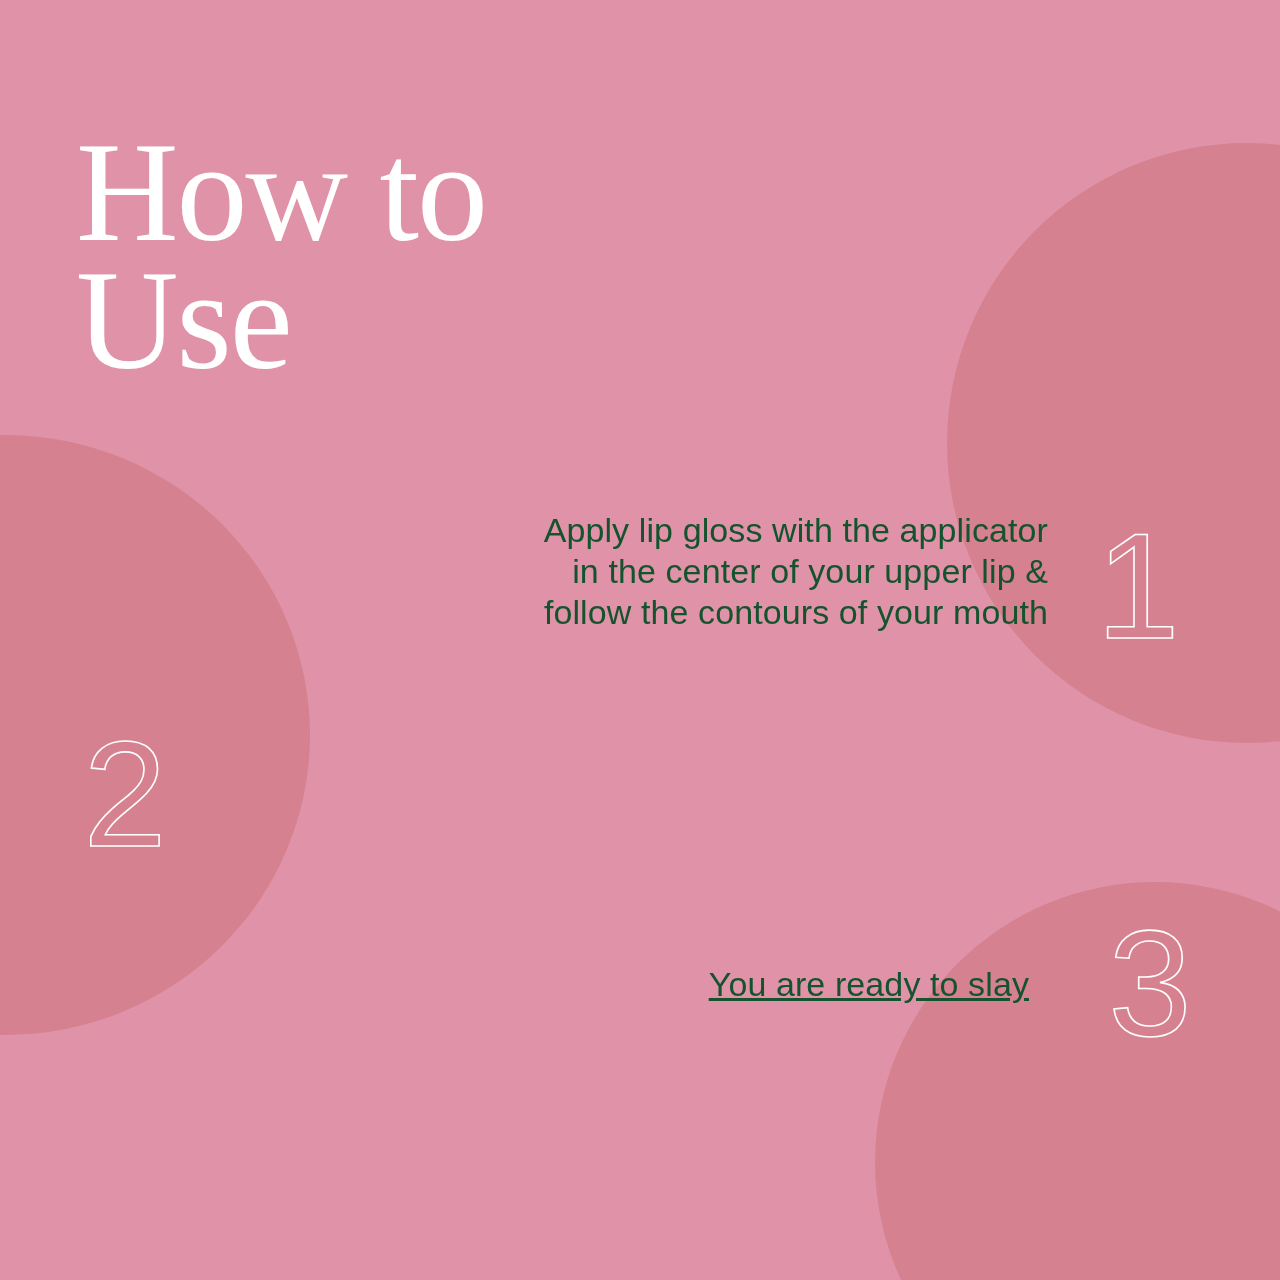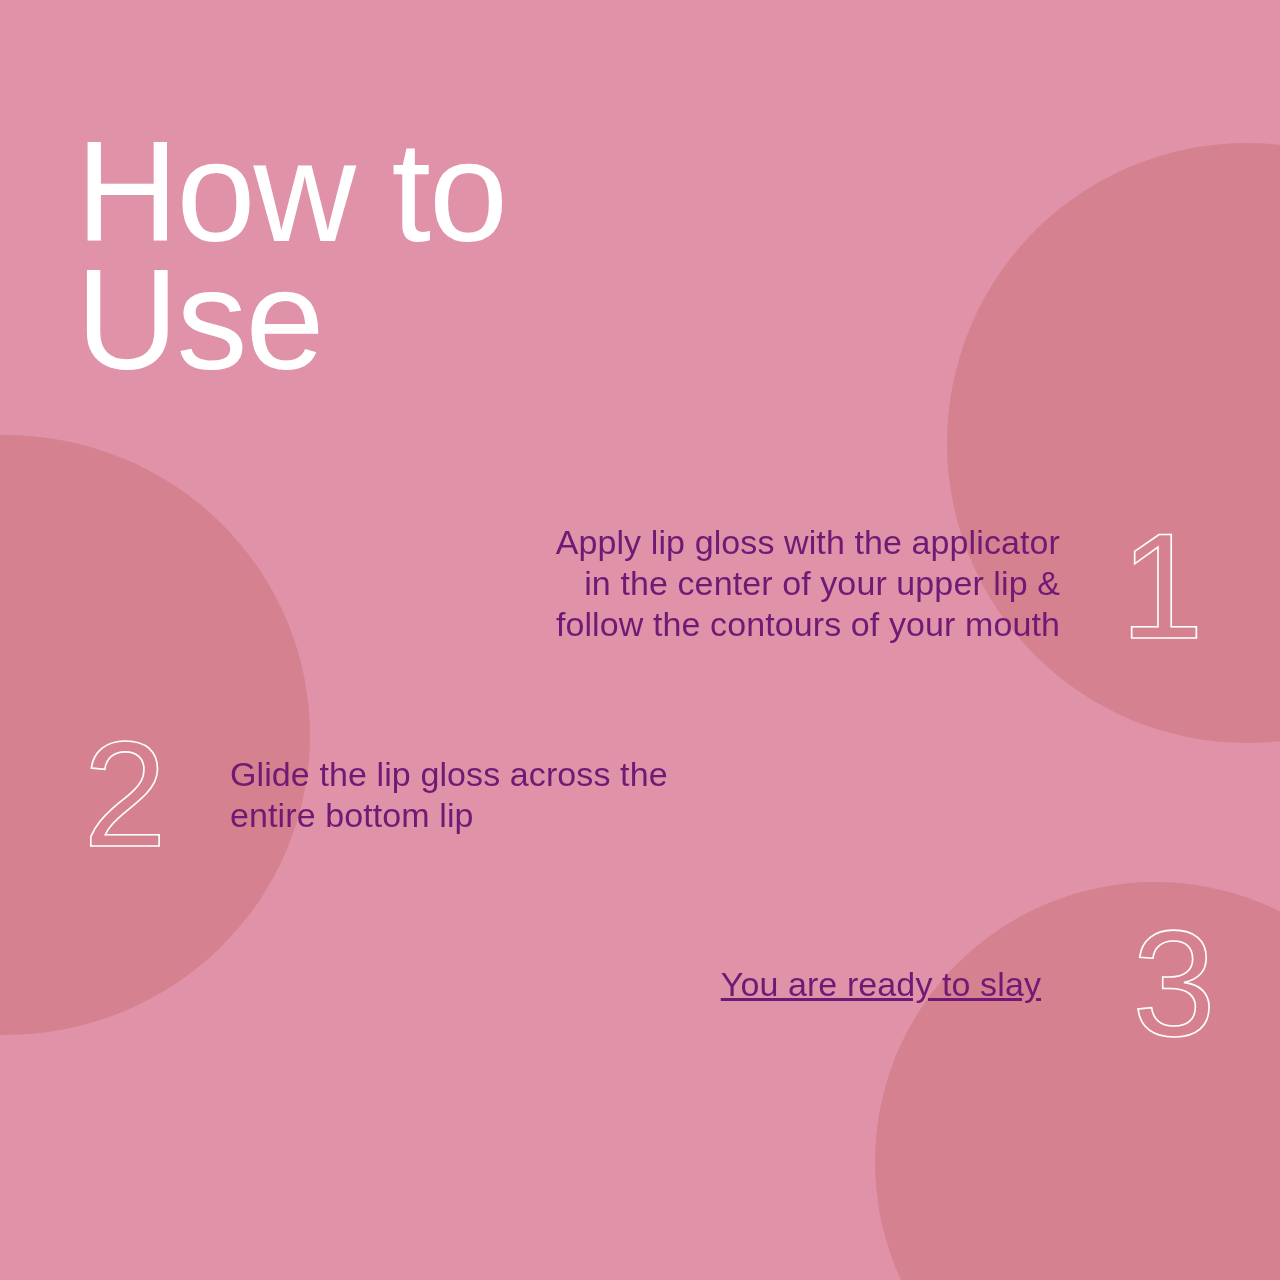--- a/index.html
+++ b/index.html
@@ -51,35 +51,36 @@
     position: absolute;
     left: 76px;
     top: 128px;
     margin: 0;
     color: #ffffff;
     font-size: 142px;
     line-height: 128px;
     font-weight: 400;
     letter-spacing: -2px;
     white-space: pre-line;
+    font-family: Liberation Serif, serif;
   }
 
   
   .step {
     position: absolute;
     display: flex;
     align-items: flex-start;
     color: #ffffff;
   }
   .step-text {
-    margin: 16px;
+    margin: 4px;
     font-size: 34px;
     line-height: 41px;
     font-weight: 400;
-    color: #701a75;
+    color: #14532d;
     white-space: pre-line;
     letter-spacing: 0.1px;
   }
   .numeral {
     display: block;
     flex: 0 0 auto;
   }
   .numeral text {
     fill: none;
     stroke: #ffffff;
@@ -122,22 +123,20 @@
 follow the contours of your mouth</p>
     <svg class="numeral" width="84" height="142" viewBox="0 0 84 142">
       <text x="42" y="130" text-anchor="middle">1</text>
     </svg>
   </div>
 
   <div class="step step-2">
     <svg class="numeral" width="110" height="132" viewBox="0 0 110 132">
       <text x="55" y="120" text-anchor="middle">2</text>
     </svg>
-    <p class="step-text">Glide the lip gloss across the
-entire bottom lip</p>
   </div>
 
   <div class="step step-3">
     <p class="step-text">You are ready to slay</p>
     <svg class="numeral" width="110" height="132" viewBox="0 0 110 132">
       <text x="55" y="120" text-anchor="middle">3</text>
     </svg>
   </div>
 
 </div>

